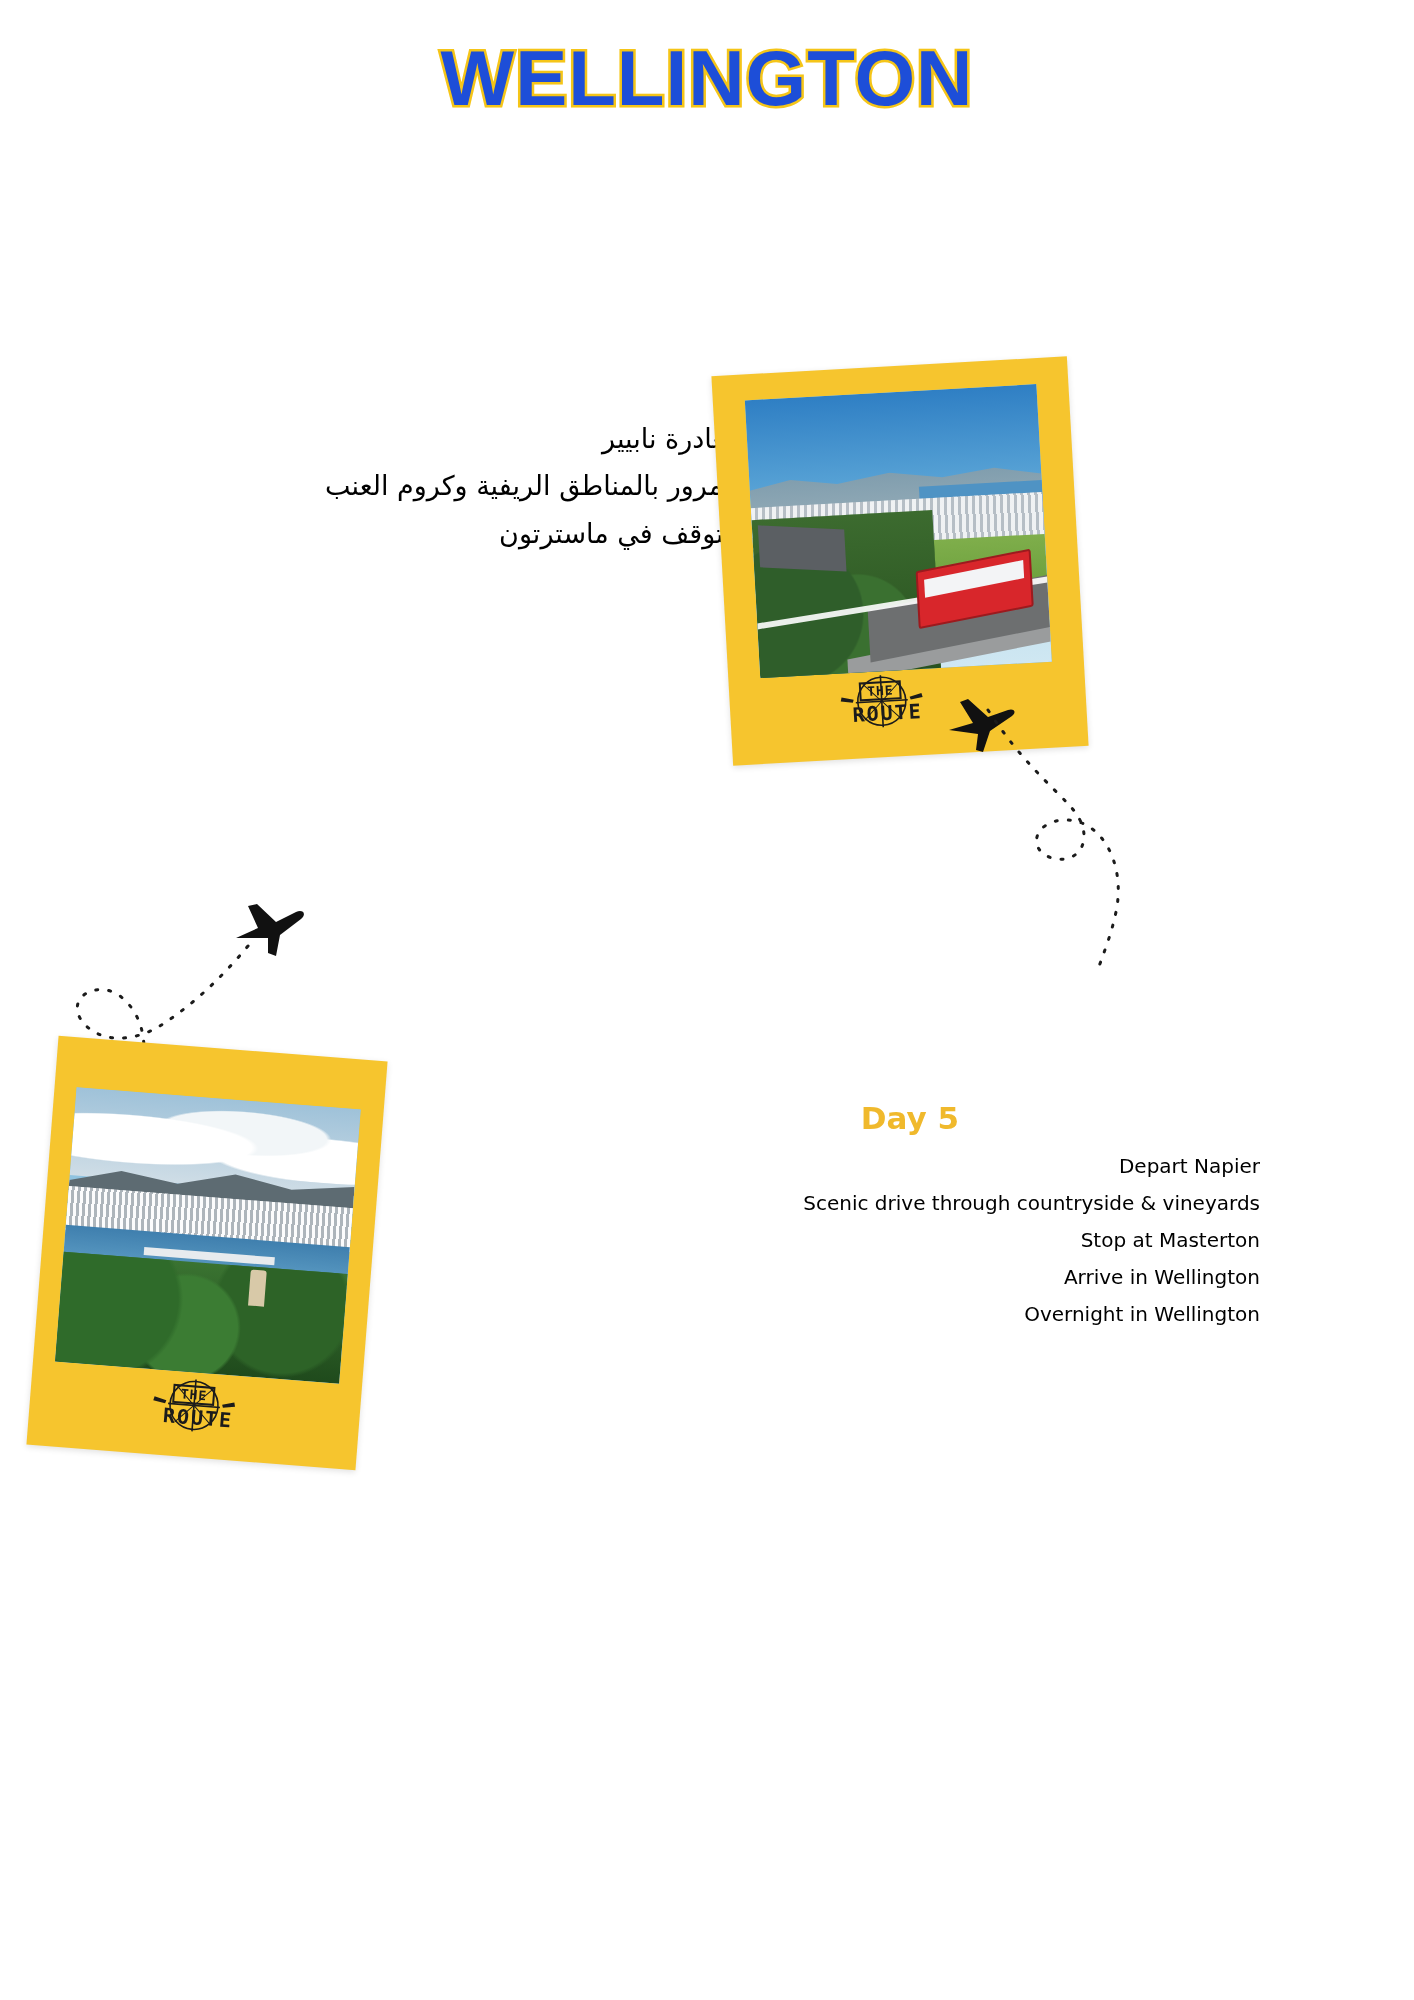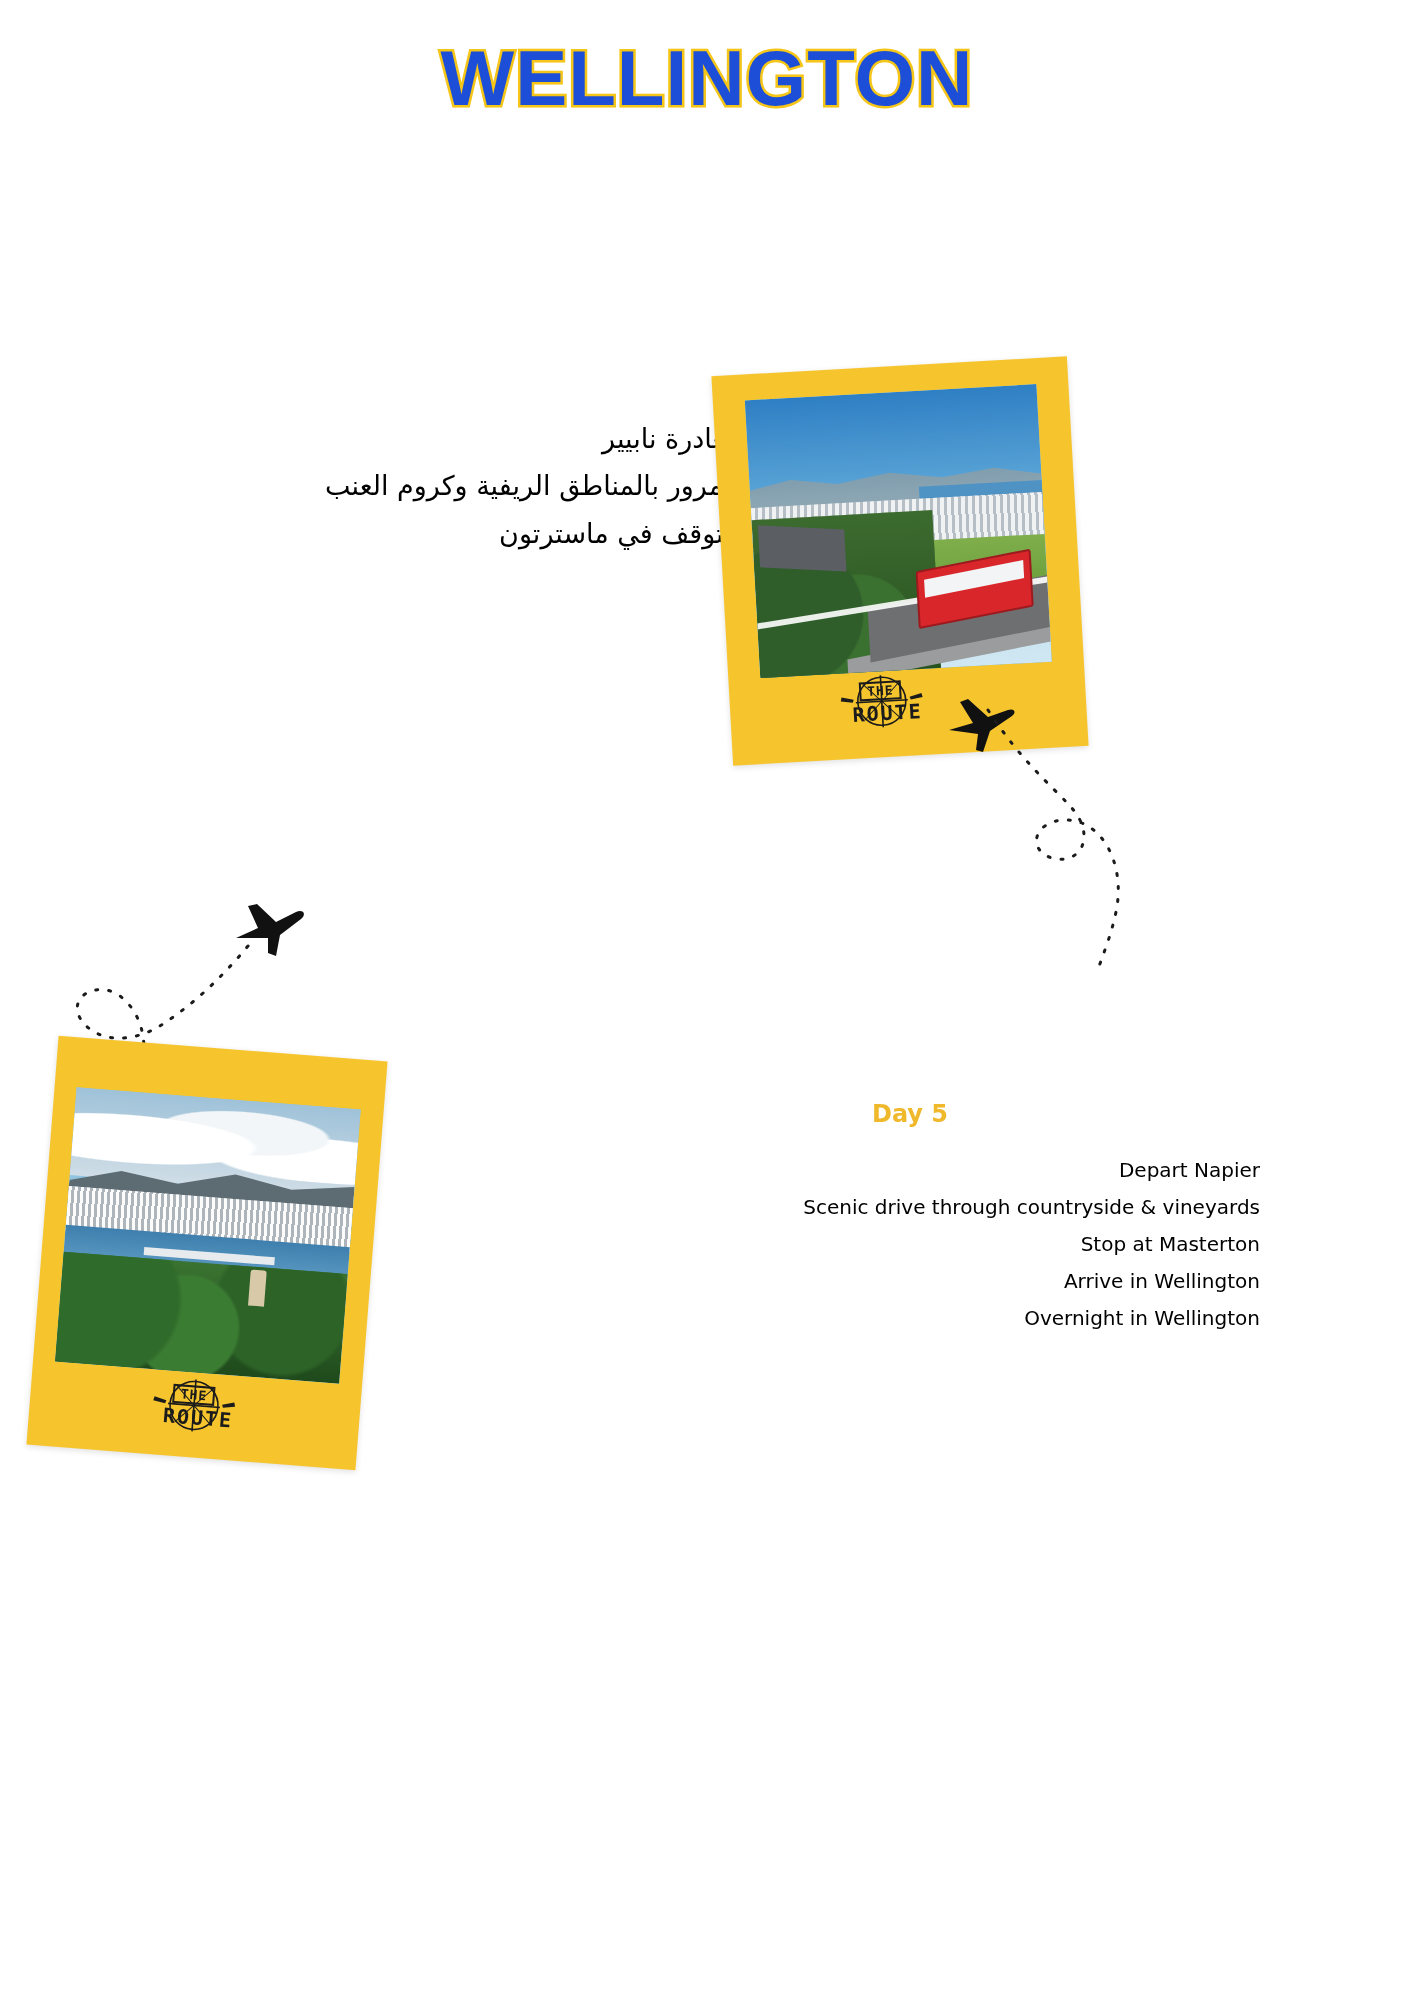--- a/index.html
+++ b/index.html
@@ -71,21 +71,21 @@
   .block-ar .day-heading { margin-bottom: 22px; font-size: 26px; }
 
   .block-en {
     position: absolute;
     top: 1100px;
     left: 560px;
     width: 700px;
     text-align: center;
     direction: ltr;
   }
-  .block-en .day-heading { margin-bottom: 24px; font-size: 24px; }
+  .block-en .day-heading { margin-bottom: 12px; font-size: 31px; }
   .block-en .body-line { font-size: 20px; line-height: 1.85; }
 
   
   .polaroid {
     position: absolute;
     background: #f6c52e;
     box-shadow: 0 2px 6px rgba(0,0,0,0.12);
   }
   .polaroid .photo {
     position: absolute;

